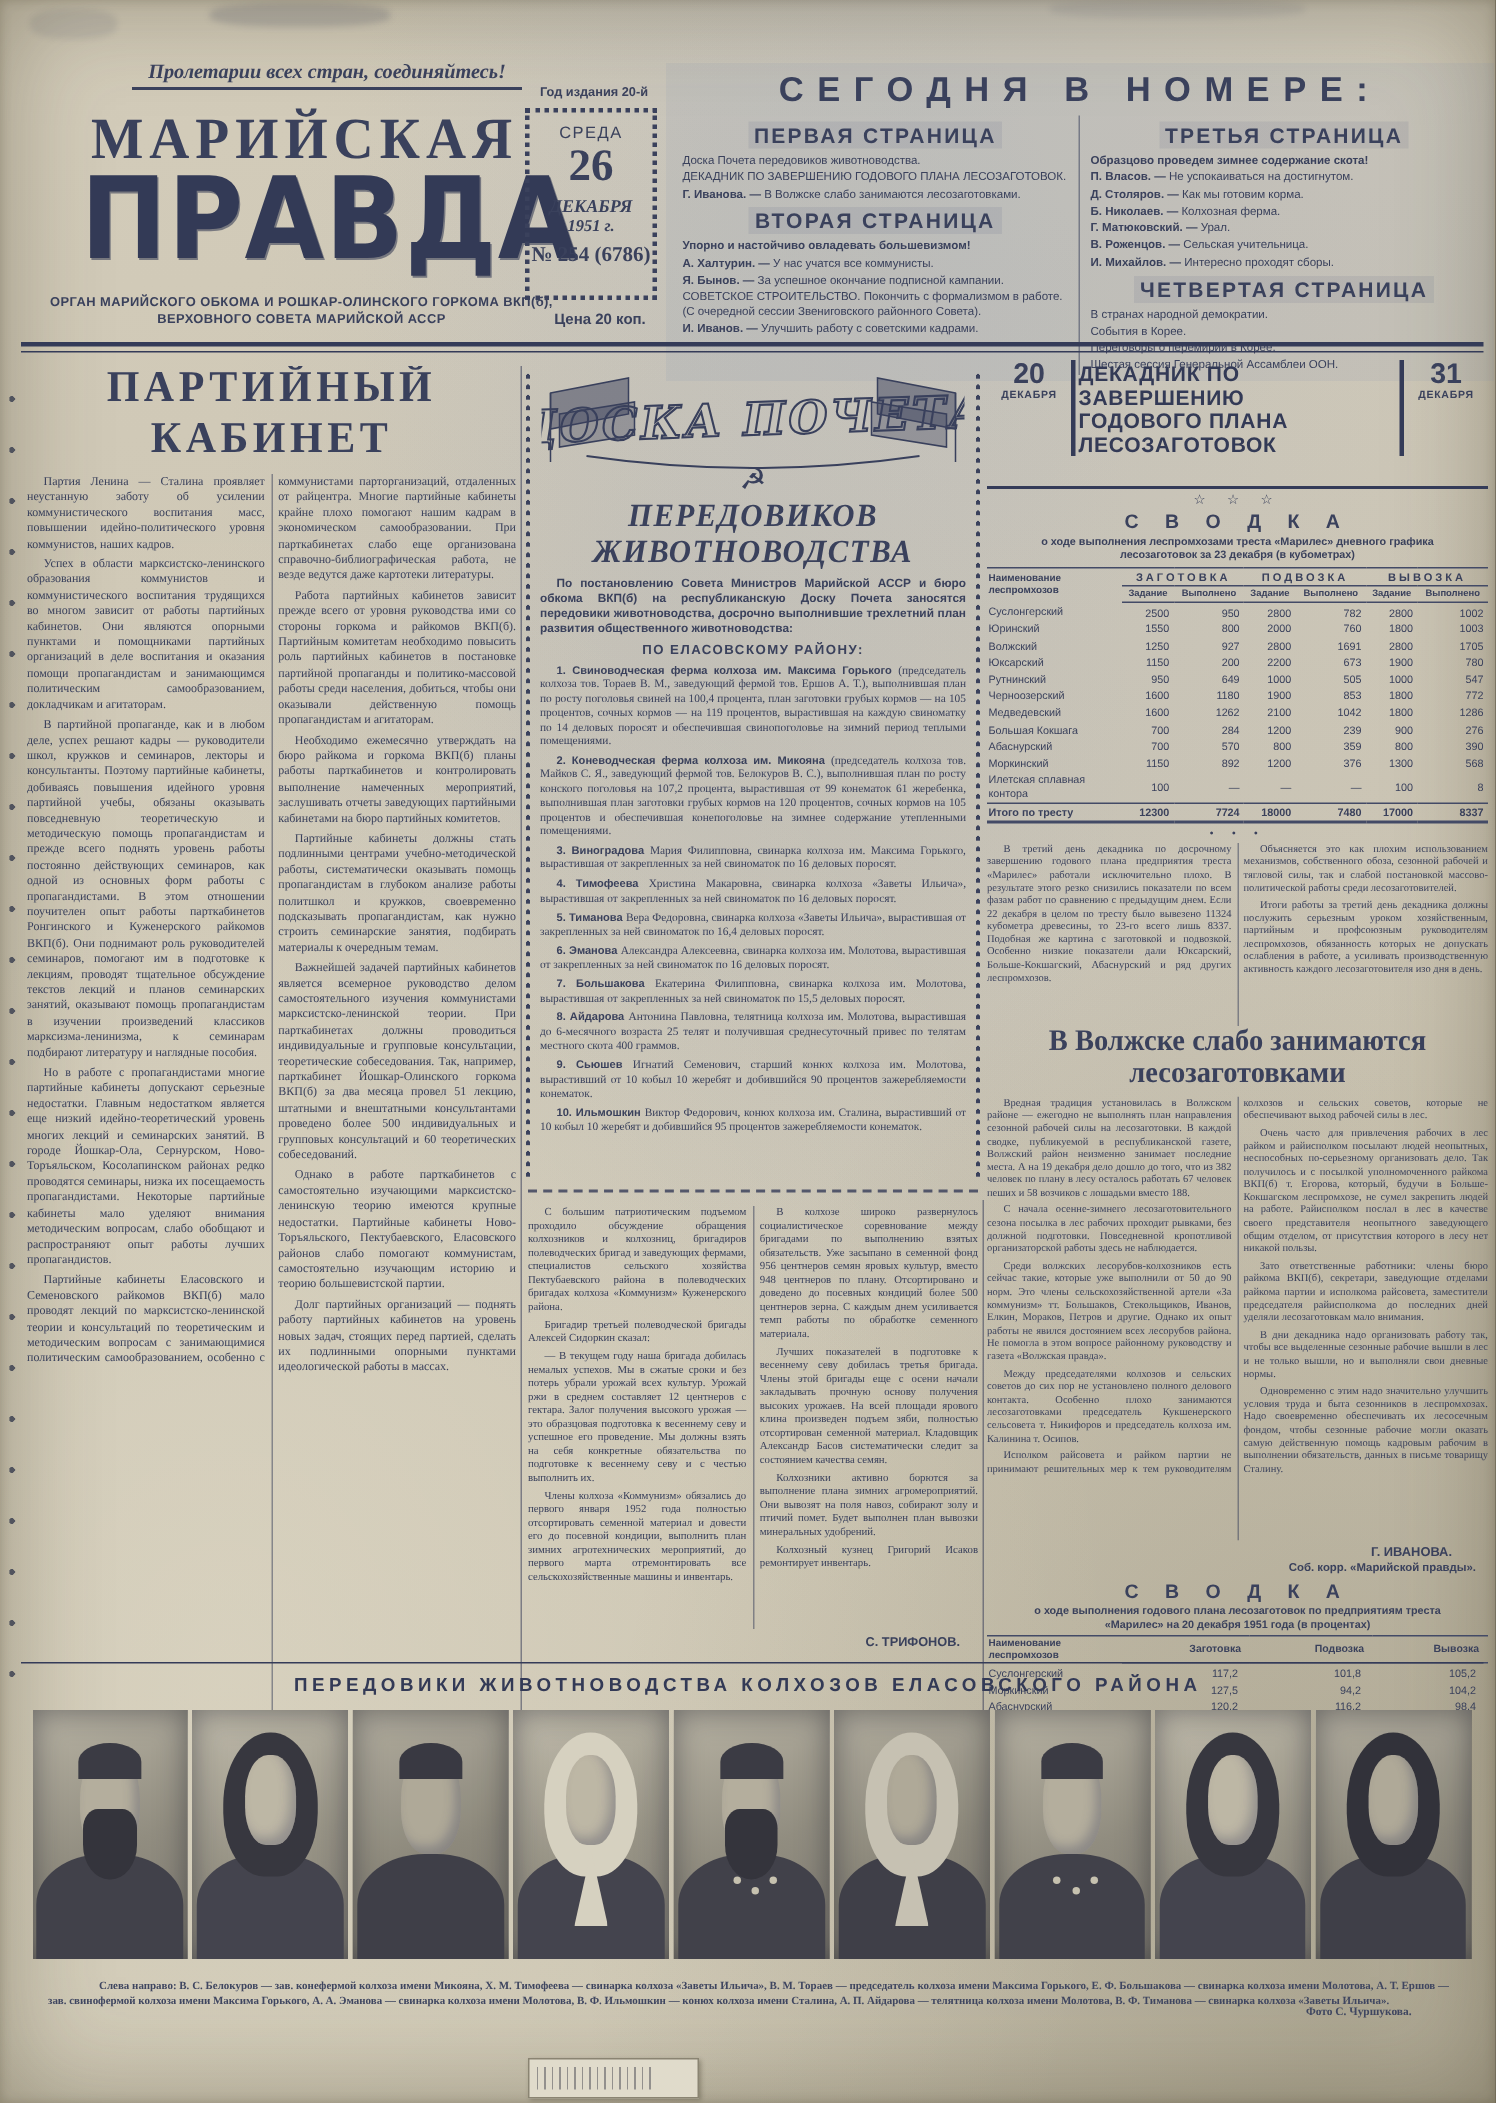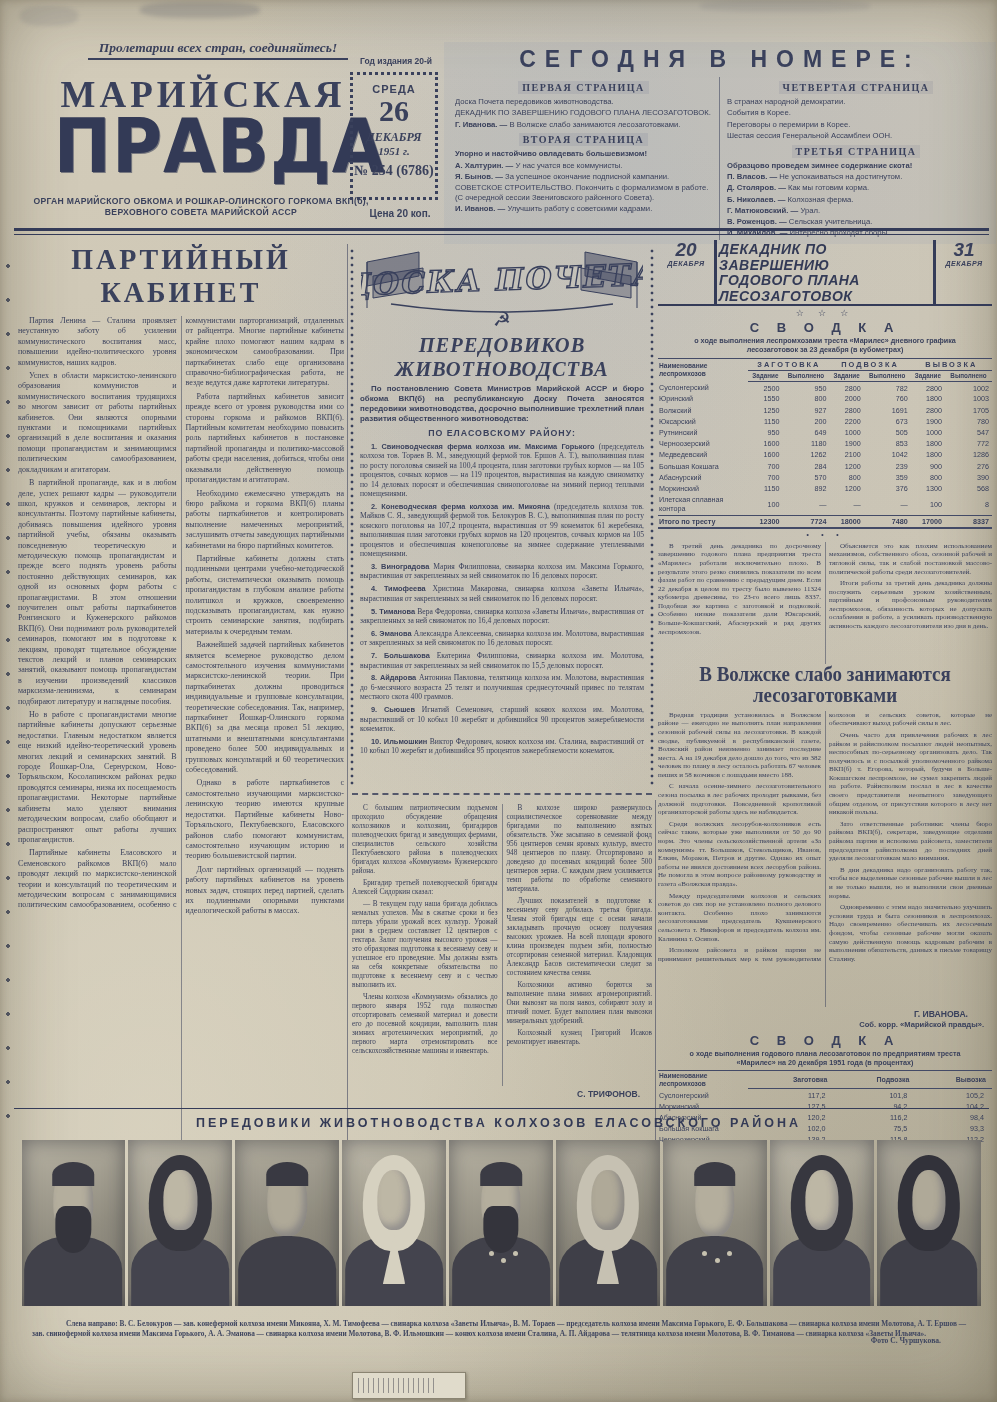--- a/index.html
+++ b/index.html
@@ -25,37 +25,37 @@
   .mast-title2{position:absolute;left:46px;top:104px;width:310px;text-align:center;
     font-family:"DejaVu Sans","Liberation Sans",sans-serif;font-weight:900;font-size:72px;
     letter-spacing:1px;transform:scaleX(.95) scaleY(1.05);color:#333a56;
     text-shadow:1px 1px 0 rgba(46,52,80,.55);}
   .mast-organ{position:absolute;left:26px;top:196px;width:350px;text-align:center;
     font-family:Liberation Sans, sans-serif;font-weight:bold;font-size:8.6px;line-height:11px;letter-spacing:.3px;}
   .ed-year{position:absolute;left:340px;top:56px;width:112px;text-align:center;
     font-family:"Liberation Sans",sans-serif;font-weight:bold;font-size:8.5px;}
   .datebox{position:absolute;left:350px;top:72px;width:88px;height:128px;
     border:3px dotted #3a415c;text-align:center;padding-top:8px;box-sizing:border-box;}
-  .db-weekday{font-family:"Liberation Sans",sans-serif;font-weight:bold;font-size:11px;letter-spacing:1px;}
+  .db-weekday{font-family:"Liberation Sans",sans-serif;font-weight:normal;font-size:11px;letter-spacing:1px;}
   .db-day{font-weight:bold;font-size:30px;line-height:32px;}
   .db-month{font-style:italic;font-weight:bold;font-size:12px;margin-top:3px;}
   .db-year{font-style:italic;font-weight:bold;font-size:11px;}
   .db-issue{font-size:14px;margin-top:6px;font-weight:bold;}
   .price{position:absolute;left:350px;top:208px;width:100px;text-align:center;
     font-family:"Liberation Sans",sans-serif;font-weight:bold;font-size:10px;}
   
   .today{position:absolute;left:448px;top:46px;width:544px;}
   .today::before{content:"";position:absolute;inset:-4px;background:rgba(120,135,175,.10);}
   .today-title{position:relative;text-align:center;font-family:"Liberation Sans",sans-serif;
     font-weight:bold;font-size:23px;letter-spacing:9px;}
   .today-cols{position:relative;display:flex;margin-top:4px;}
   .today-col{width:50%;padding:0 7px;box-sizing:border-box;}
   .today-col:first-child{border-right:1px solid rgba(58,65,92,.55);}
-  .today-header{display:block;text-align:center;font-family:Liberation Serif, serif;
-    font-weight:bold;font-size:10px;letter-spacing:1.5px;margin:4px auto 3px;
+  .today-header{display:block;text-align:center;font-family:Liberation Sans, sans-serif;
+    font-weight:bold;font-size:14px;letter-spacing:1.5px;margin:4px auto 3px;
     background:rgba(70,80,115,.10);padding:1px 4px;width:fit-content;}
   .today-item{margin:1.5px 0;font-family:"Liberation Sans",sans-serif;font-size:7.7px;line-height:9.8px;}
   .today-item .ti-b{font-weight:bold;}
   .today-item.ti-strong{font-weight:bold;}
   .rule-a{position:absolute;left:14px;right:8px;top:228px;height:3px;background:#343b58;}
   .rule-b{position:absolute;left:14px;right:8px;top:234px;height:1px;background:#343b58;}
   
   .col-rule{position:absolute;width:1px;background:rgba(52,59,88,.55);}
   .left-col{position:absolute;left:18px;top:244px;width:326px;height:898px;overflow:hidden;}
   .ed-headline{text-align:center;font-weight:bold;font-size:28px;letter-spacing:3px;
@@ -84,21 +84,21 @@
   
   .sow-headline{text-align:center;font-family:"Liberation Sans",sans-serif;font-size:16px;
     letter-spacing:1px;margin:4px 0 6px;color:#333a56;}
   .sow-text{height:282px;overflow:hidden;column-count:2;column-gap:9px;
     column-rule:1px solid rgba(52,59,88,.5);padding:0 2px;}
   .sow-text .para{font-size:7.2px;line-height:9px;}
   .sow-sig{text-align:right;font-family:"Liberation Sans",sans-serif;font-weight:bold;
     font-size:8.5px;margin:3px 14px 0 0;}
   
   .right-col{position:absolute;left:658px;top:240px;width:334px;height:902px;overflow:hidden;}
-  .dek{display:flex;align-items:stretch;border-bottom:2px solid #343b58;padding-bottom:0;font-style:italic;}
+  .dek{display:flex;align-items:stretch;border-bottom:2px solid #343b58;padding-bottom:20px;}
   .dek-date{width:56px;text-align:center;font-family:"Liberation Sans",sans-serif;font-weight:bold;}
   .dek-num{font-size:19px;line-height:20px;}
   .dek-word{font-size:7px;letter-spacing:.5px;}
   .dek-mid{flex:1;text-align:left;font-family:"Liberation Sans",sans-serif;font-weight:bold;
     font-size:14px;line-height:15.5px;letter-spacing:.5px;border-left:3px solid #343b58;
     border-right:3px solid #343b58;padding:2px 2px 0;color:#333a56;}
   .stars{text-align:center;font-size:9px;letter-spacing:6px;margin:2px 0;}
   .svodka-title{text-align:center;font-family:"Liberation Sans",sans-serif;font-weight:bold;
     font-size:13px;letter-spacing:7px;margin:1px 0 2px;}
   .svodka-sub{text-align:center;font-family:"Liberation Sans",sans-serif;font-weight:bold;
@@ -202,38 +202,38 @@
             <p class="today-item ti-strong">Упорно и настойчиво овладевать большевизмом!</p>
             <p class="today-item"><span class="ti-b">А. Халтурин. —</span> У нас учатся все коммунисты.</p>
             <p class="today-item"><span class="ti-b">Я. Бынов. —</span> За успешное окончание подписной кампании.</p>
             <p class="today-item">СОВЕТСКОЕ СТРОИТЕЛЬСТВО. Покончить с формализмом в работе. (С очередной сессии Звениговского районного Совета).</p>
             <p class="today-item"><span class="ti-b">И. Иванов. —</span> Улучшить работу с советскими кадрами.</p>
           </div>
         </div>
         <div class="today-col">
           <div class="today-section">
             <div style="text-align: center;">
-              <span class="today-header">ЧЕТВЕРТАЯ СТРАНИЦА</span>
-            </div>
-            <p class="today-item">В странах народной демократии.</p>
-            <p class="today-item">События в Корее.</p>
-            <p class="today-item">Переговоры о перемирии в Корее.</p>
-            <p class="today-item">Шестая сессия Генеральной Ассамблеи ООН.</p>
-          </div>
-          <div class="today-section">
-            <div style="text-align: center;">
               <span class="today-header">ТРЕТЬЯ СТРАНИЦА</span>
             </div>
             <p class="today-item ti-strong">Образцово проведем зимнее содержание скота!</p>
             <p class="today-item"><span class="ti-b">П. Власов. —</span> Не успокаиваться на достигнутом.</p>
             <p class="today-item"><span class="ti-b">Д. Столяров. —</span> Как мы готовим корма.</p>
             <p class="today-item"><span class="ti-b">Б. Николаев. —</span> Колхозная ферма.</p>
             <p class="today-item"><span class="ti-b">Г. Матюковский. —</span> Урал.</p>
             <p class="today-item"><span class="ti-b">В. Роженцов. —</span> Сельская учительница.</p>
             <p class="today-item"><span class="ti-b">И. Михайлов. —</span> Интересно проходят сборы.</p>
+          </div>
+          <div class="today-section">
+            <div style="text-align: center;">
+              <span class="today-header">ЧЕТВЕРТАЯ СТРАНИЦА</span>
+            </div>
+            <p class="today-item">В странах народной демократии.</p>
+            <p class="today-item">События в Корее.</p>
+            <p class="today-item">Переговоры о перемирии в Корее.</p>
+            <p class="today-item">Шестая сессия Генеральной Ассамблеи ООН.</p>
           </div>
         </div>
       </div>
   </div>
 
   <div class="rule-a"></div>
   <div class="rule-b"></div>
 
   <div class="left-col">
     <div class="ed-headline">ПАРТИЙНЫЙ КАБИНЕТ</div>

